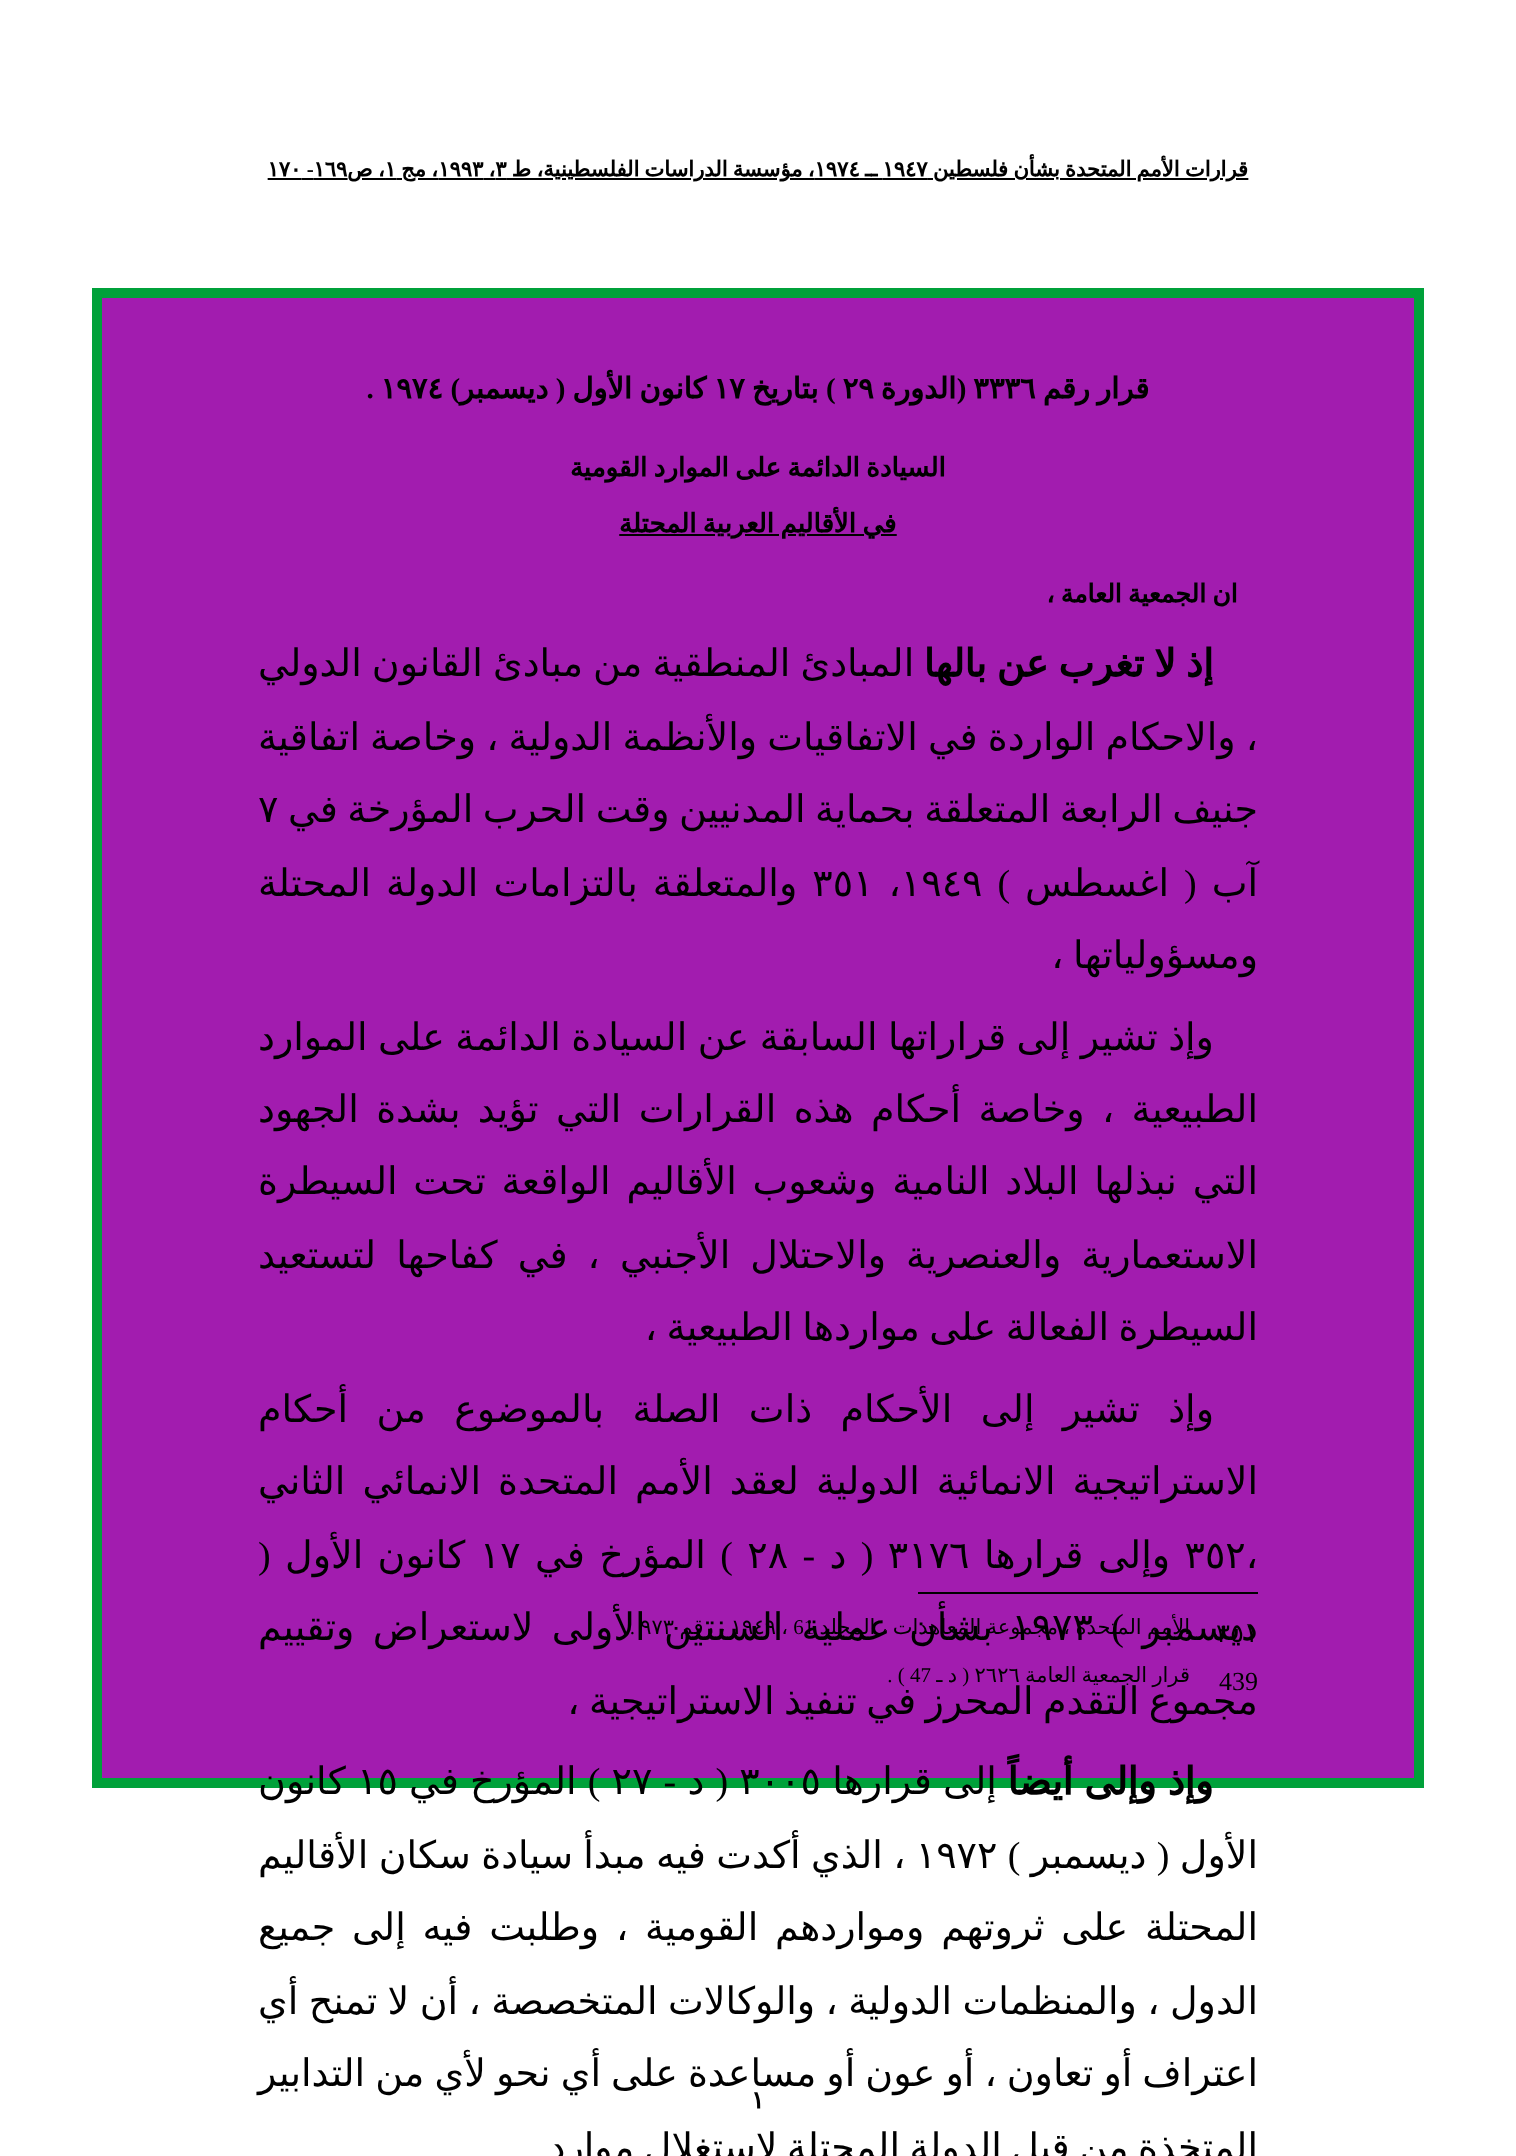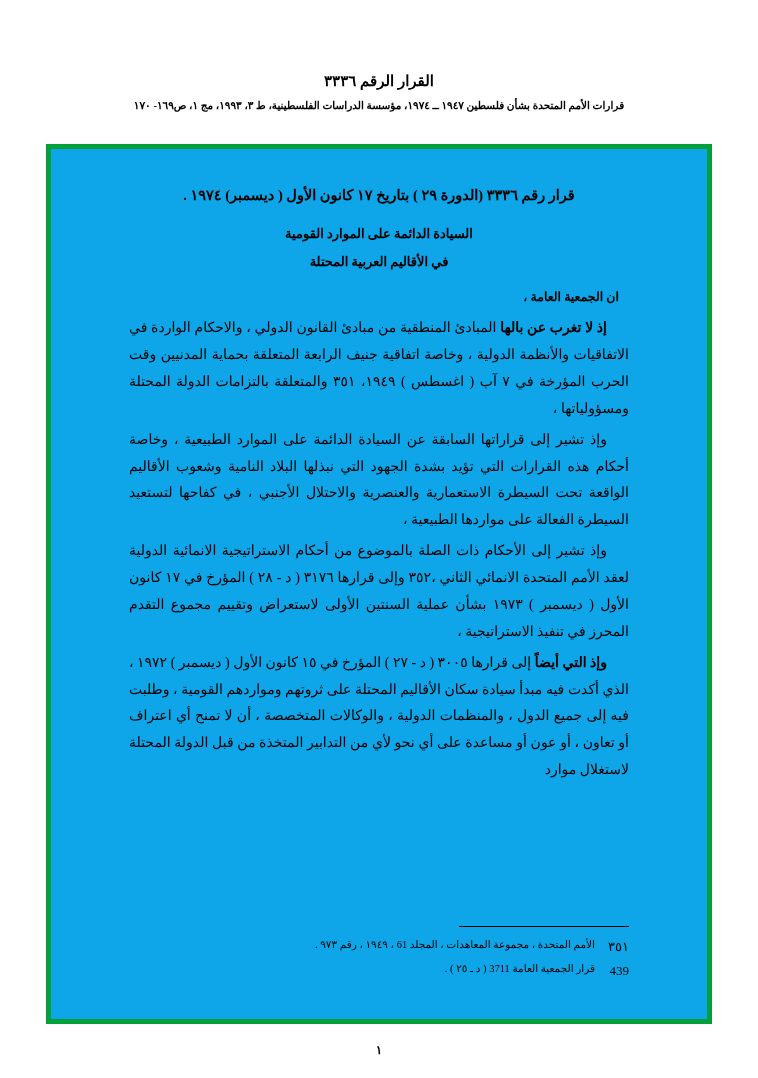--- a/index.html
+++ b/index.html
@@ -34,31 +34,32 @@
     font-weight: bold;
     letter-spacing: 0.5px;
     line-height: 1.3;
   }
   .doc-header .source-line {
     font-size: 10.5px;
     font-weight: bold;
     line-height: 1.45;
     margin-top: 6px;
     padding: 0 28px;
+    text-decoration: underline;
   }
   
   .frame {
     position: absolute;
     top: 144px;
     left: 46px;
     width: 666px;
-    height: 880px;
+    height: 750px;
     border: 5px solid #00a13a;
     box-sizing: border-box;
-    background: #0ea5e9;
+    background: #a21caf;
   }
   .frame-inner {
     position: absolute;
     top: 0;
     left: 0;
     right: 0;
     bottom: 0;
     padding: 34px 78px 20px 78px;
     box-sizing: border-box;
   }
@@ -78,21 +79,21 @@
     margin-bottom: 16px;
   }
   .assembly {
     font-size: 12.5px;
     font-weight: bold;
     margin: 4px 0 10px 0;
     padding-right: 10px;
   }
   
   .para {
-    font-size: 14px;
+    font-size: 19px;
     line-height: 1.92;
     text-align: justify;
     text-align-last: right;
     margin-bottom: 4px;
   }
   .para.indent {
     text-indent: 22px;
   }
   .para b {
     font-weight: bold;
@@ -133,61 +134,60 @@
     font-size: 12px;
     font-weight: bold;
   }
 </style>
 </head>
 <body>
 
 <div class="page">
 
   <div class="doc-header">
-    <div class="res-number">القرار الرقم  ٣٣٣٦</div>
     <div class="source-line">قرارات الأمم المتحدة بشأن فلسطين ١٩٤٧ ــ ١٩٧٤، مؤسسة الدراسات الفلسطينية، ط ٣، ١٩٩٣، مج ١، ص١٦٩- ١٧٠</div>
   </div>
 
   <div class="frame">
     <div class="frame-inner">
 
       <div class="title-block">
         <div class="title-main">قرار رقم ٣٣٣٦ (الدورة ٢٩ ) بتاريخ ١٧ كانون الأول ( ديسمبر) ١٩٧٤ .</div>
         <div class="title-sub">السيادة الدائمة على الموارد القومية</div>
-        <div class="title-sub" style="margin-top:-12px;">في الأقاليم العربية المحتلة</div>
+        <div class="title-sub" style="margin-top:-12px;text-decoration:underline;">في الأقاليم العربية المحتلة</div>
       </div>
 
       <div class="assembly">ان الجمعية العامة ،</div>
 
       <div class="para indent">
         <b>إذ لا تغرب عن بالها</b><span> المبادئ المنطقية من مبادئ القانون الدولي ، والاحكام الواردة في الاتفاقيات والأنظمة الدولية ، وخاصة اتفاقية جنيف الرابعة المتعلقة بحماية المدنيين وقت الحرب المؤرخة في ٧ آب ( اغسطس ) ١٩٤٩، ٣٥١ والمتعلقة بالتزامات الدولة المحتلة ومسؤولياتها ،</span>
       </div>
 
       <div class="para indent">
         <span>وإذ تشير إلى قراراتها السابقة عن السيادة الدائمة على الموارد الطبيعية ، وخاصة أحكام هذه القرارات التي تؤيد بشدة الجهود التي نبذلها البلاد النامية وشعوب الأقاليم الواقعة تحت السيطرة الاستعمارية والعنصرية والاحتلال الأجنبي ، في كفاحها لتستعيد السيطرة الفعالة على مواردها الطبيعية ،</span>
       </div>
 
       <div class="para indent">
         <span>وإذ تشير إلى الأحكام ذات الصلة بالموضوع من أحكام الاستراتيجية الانمائية الدولية لعقد الأمم المتحدة الانمائي الثاني ،٣٥٢ وإلى قرارها ٣١٧٦ ( د - ٢٨ ) المؤرخ في ١٧ كانون الأول ( ديسمبر ) ١٩٧٣ بشأن عملية السنتين الأولى لاستعراض وتقييم مجموع التقدم المحرز في تنفيذ الاستراتيجية ،</span>
       </div>
 
       <div class="para indent">
-        <b>وإذ التي أيضاً</b><span> إلى قرارها ٣٠٠٥ ( د - ٢٧ ) المؤرخ في ١٥ كانون الأول ( ديسمبر ) ١٩٧٢ ، الذي أكدت فيه مبدأ سيادة سكان الأقاليم المحتلة على ثروتهم ومواردهم القومية ، وطلبت فيه إلى جميع الدول ، والمنظمات الدولية ، والوكالات المتخصصة ، أن لا تمنح أي اعتراف أو تعاون ، أو عون أو مساعدة على أي نحو لأي من التدابير المتخذة من قبل الدولة المحتلة لاستغلال موارد</span>
+        <b>وإذ وإلى أيضاً</b><span> إلى قرارها ٣٠٠٥ ( د - ٢٧ ) المؤرخ في ١٥ كانون الأول ( ديسمبر ) ١٩٧٢ ، الذي أكدت فيه مبدأ سيادة سكان الأقاليم المحتلة على ثروتهم ومواردهم القومية ، وطلبت فيه إلى جميع الدول ، والمنظمات الدولية ، والوكالات المتخصصة ، أن لا تمنح أي اعتراف أو تعاون ، أو عون أو مساعدة على أي نحو لأي من التدابير المتخذة من قبل الدولة المحتلة لاستغلال موارد</span>
       </div>
 
     </div>
 
     <div class="footnotes">
       <div class="fn-rule"></div>
       <div class="fn-row">
         <span class="fn-num">٣٥١</span>
         <span class="fn-text">الأمم المتحدة ، مجموعة المعاهدات ، المجلد 61 ، ١٩٤٩ ، رقم ٩٧٣ .</span>
       </div>
       <div class="fn-row">
         <span class="fn-num">439</span>
-        <span class="fn-text">قرار الجمعية العامة 3711 ( د ـ ٢٥ ) .</span>
+        <span class="fn-text">قرار الجمعية العامة ٢٦٢٦ ( د ـ 47 ) .</span>
       </div>
     </div>
   </div>
 
   <div class="page-number">١</div>
 
 </div>
 
 </body></html>

